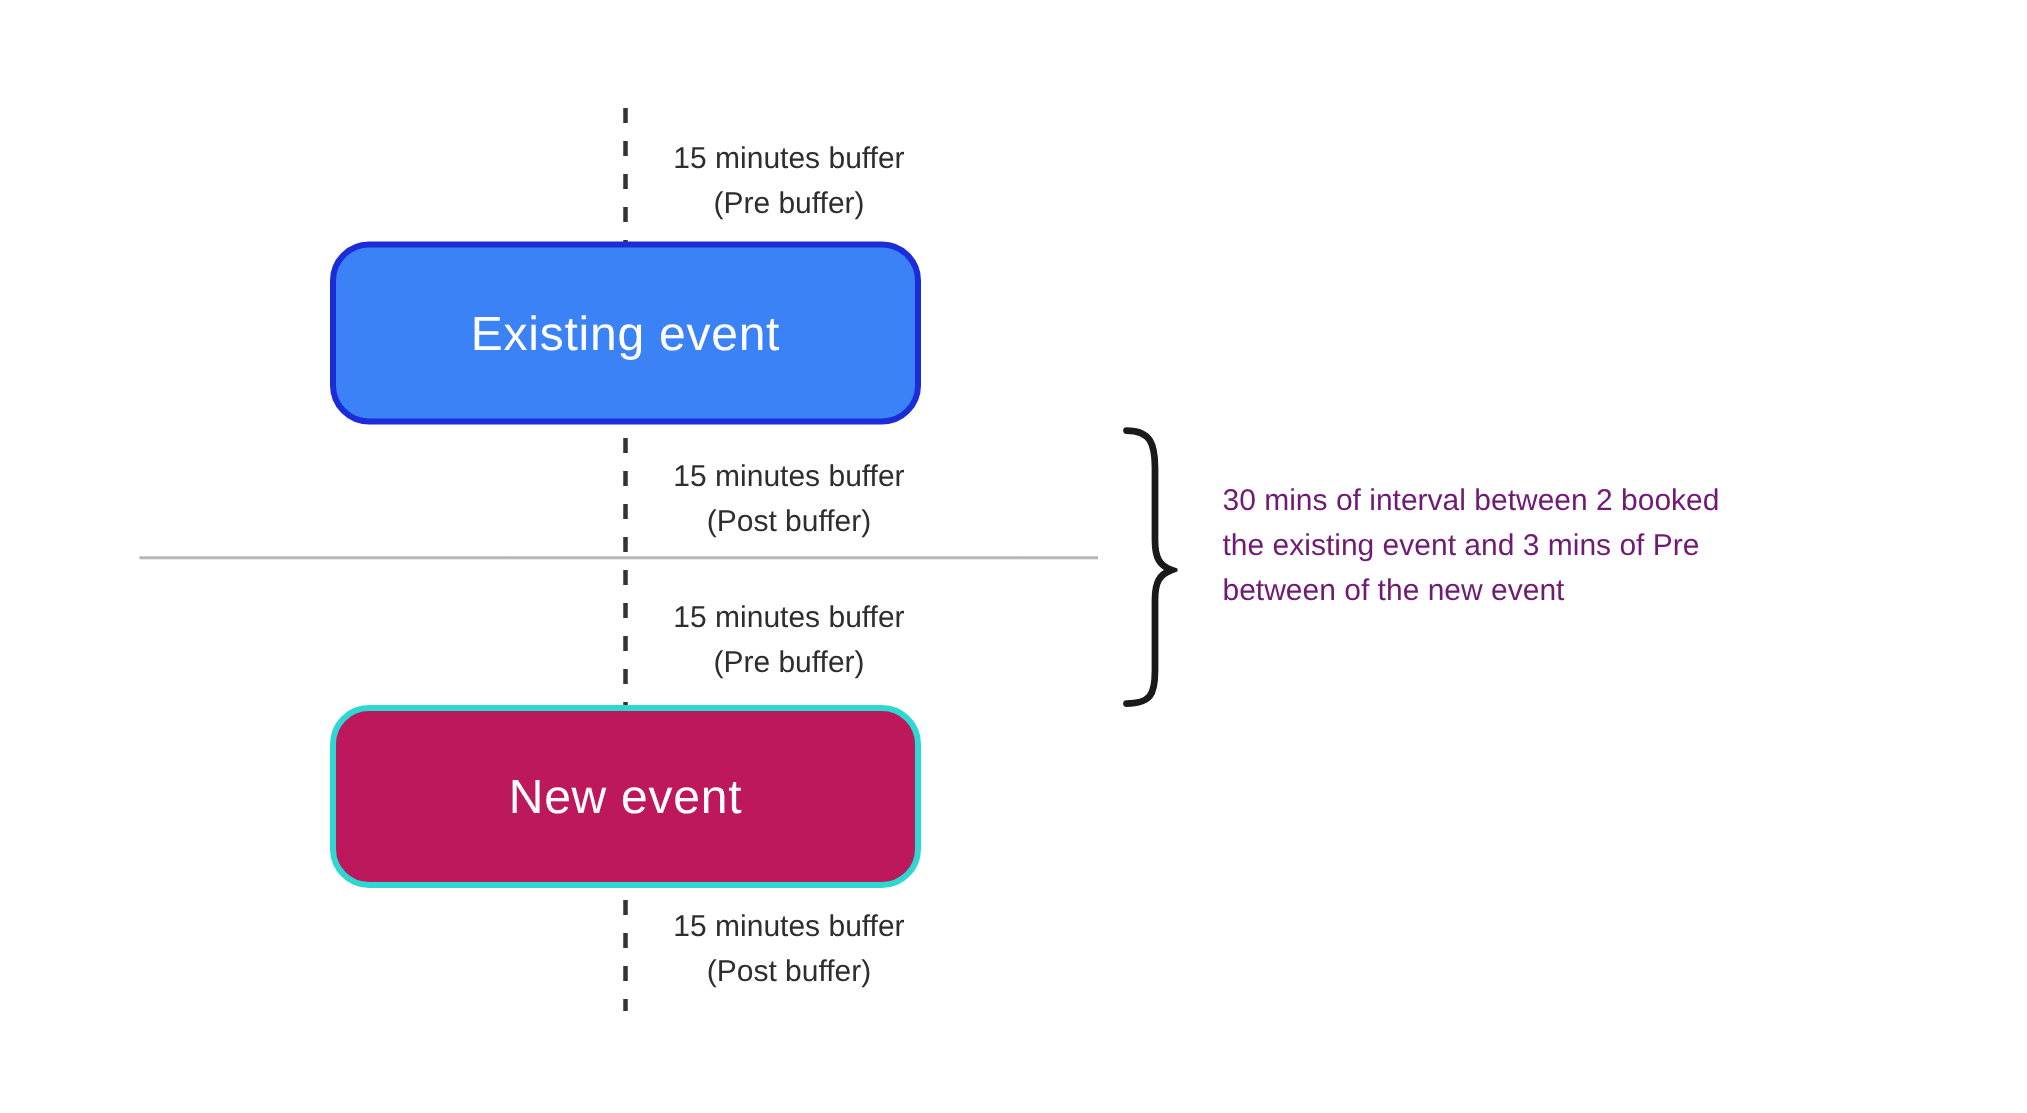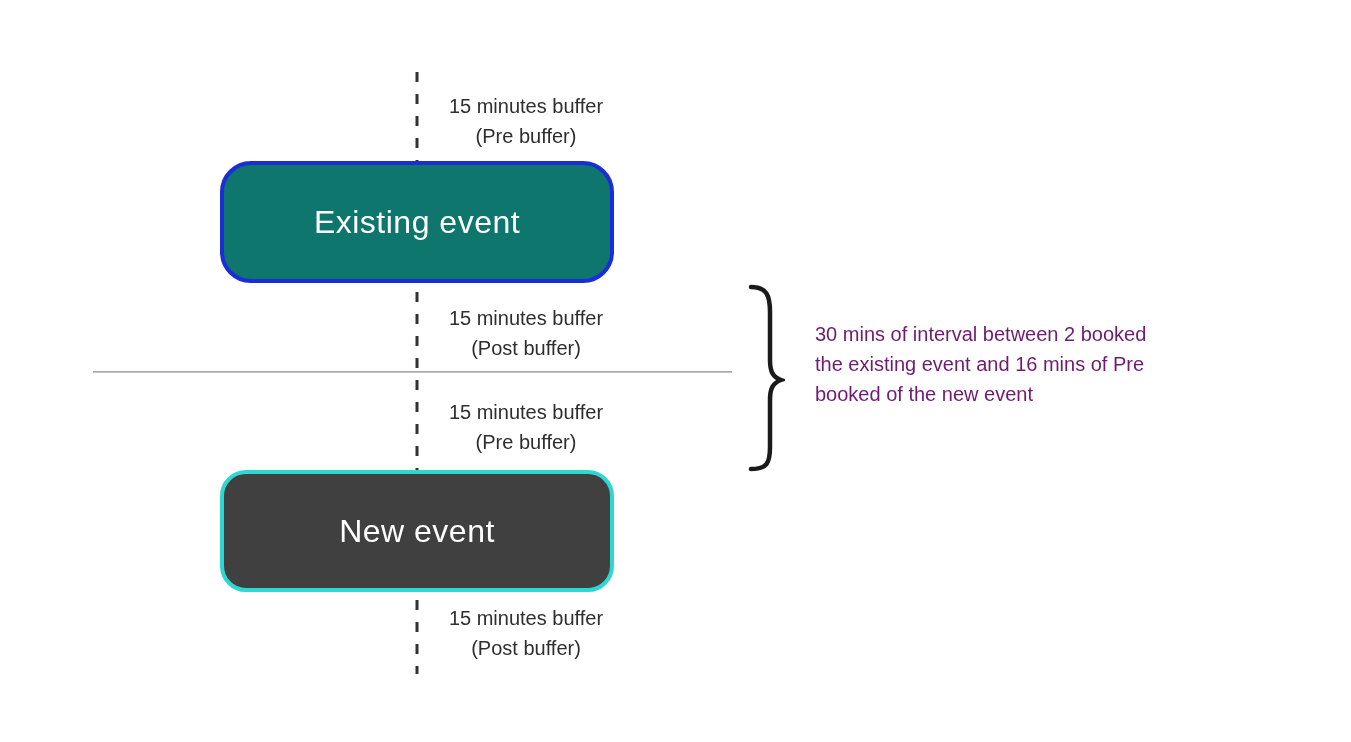--- a/index.html
+++ b/index.html
@@ -98,48 +98,48 @@
 
   <svg id="timeline-svg" class="abs" width="6" height="610" viewBox="0 0 6 610">
     <line x1="3" y1="4" x2="3" y2="606" stroke="#333333" stroke-width="3" stroke-dasharray="10 12"></line>
   </svg>
 
   <div id="buffer-label-1" class="abs buffer-label">
     <div>15 minutes buffer</div>
     <div>(Pre buffer)</div>
   </div>
 
-  <div id="existing-event-box" class="abs event-box" style="background-color: #0f766e; border-color: rgb(27, 44, 217); border-radius: 31px;">
+  <div id="existing-event-box" class="abs event-box" style="background-color: #3b82f6; border-color: rgb(27, 44, 217);">
     <span class="event-label">Existing event</span>
   </div>
 
   <div id="buffer-label-2" class="abs buffer-label">
     <div>15 minutes buffer</div>
     <div>(Post buffer)</div>
   </div>
 
   <div id="divider-line" class="abs"></div>
 
   <div id="buffer-label-3" class="abs buffer-label">
     <div>15 minutes buffer</div>
     <div>(Pre buffer)</div>
   </div>
 
-  <div id="new-event-box" class="abs event-box" style="background-color: #404040; border-color: rgb(46, 216, 210);">
+  <div id="new-event-box" class="abs event-box" style="background-color: #be185d; border-color: rgb(46, 216, 210);">
     <span class="event-label">New event</span>
   </div>
 
   <div id="buffer-label-4" class="abs buffer-label">
     <div>15 minutes buffer</div>
     <div>(Post buffer)</div>
   </div>
 
   <svg id="brace-svg" class="abs" width="42" height="190" viewBox="0 0 42 190">
     <path d="M 8 4 C 24 4, 27 13, 27 29 L 27 77 C 27 89, 30 94, 38 97 C 30 100, 27 105, 27 117 L 27 164 C 27 180, 24 186, 8 186" fill="none" stroke="#1A1A1A" stroke-width="4.5" stroke-linecap="round"></path>
   </svg>
 
   <div id="annotation" class="abs">
     <div class="annotation-line">30 mins of interval between 2 booked</div>
-    <div class="annotation-line">the existing event and 16 mins of Pre</div>
-    <div class="annotation-line">booked of the new event</div>
+    <div class="annotation-line">the existing event and 3 mins of Pre</div>
+    <div class="annotation-line">between of the new event</div>
   </div>
 
 </div>
 
 </body></html>

